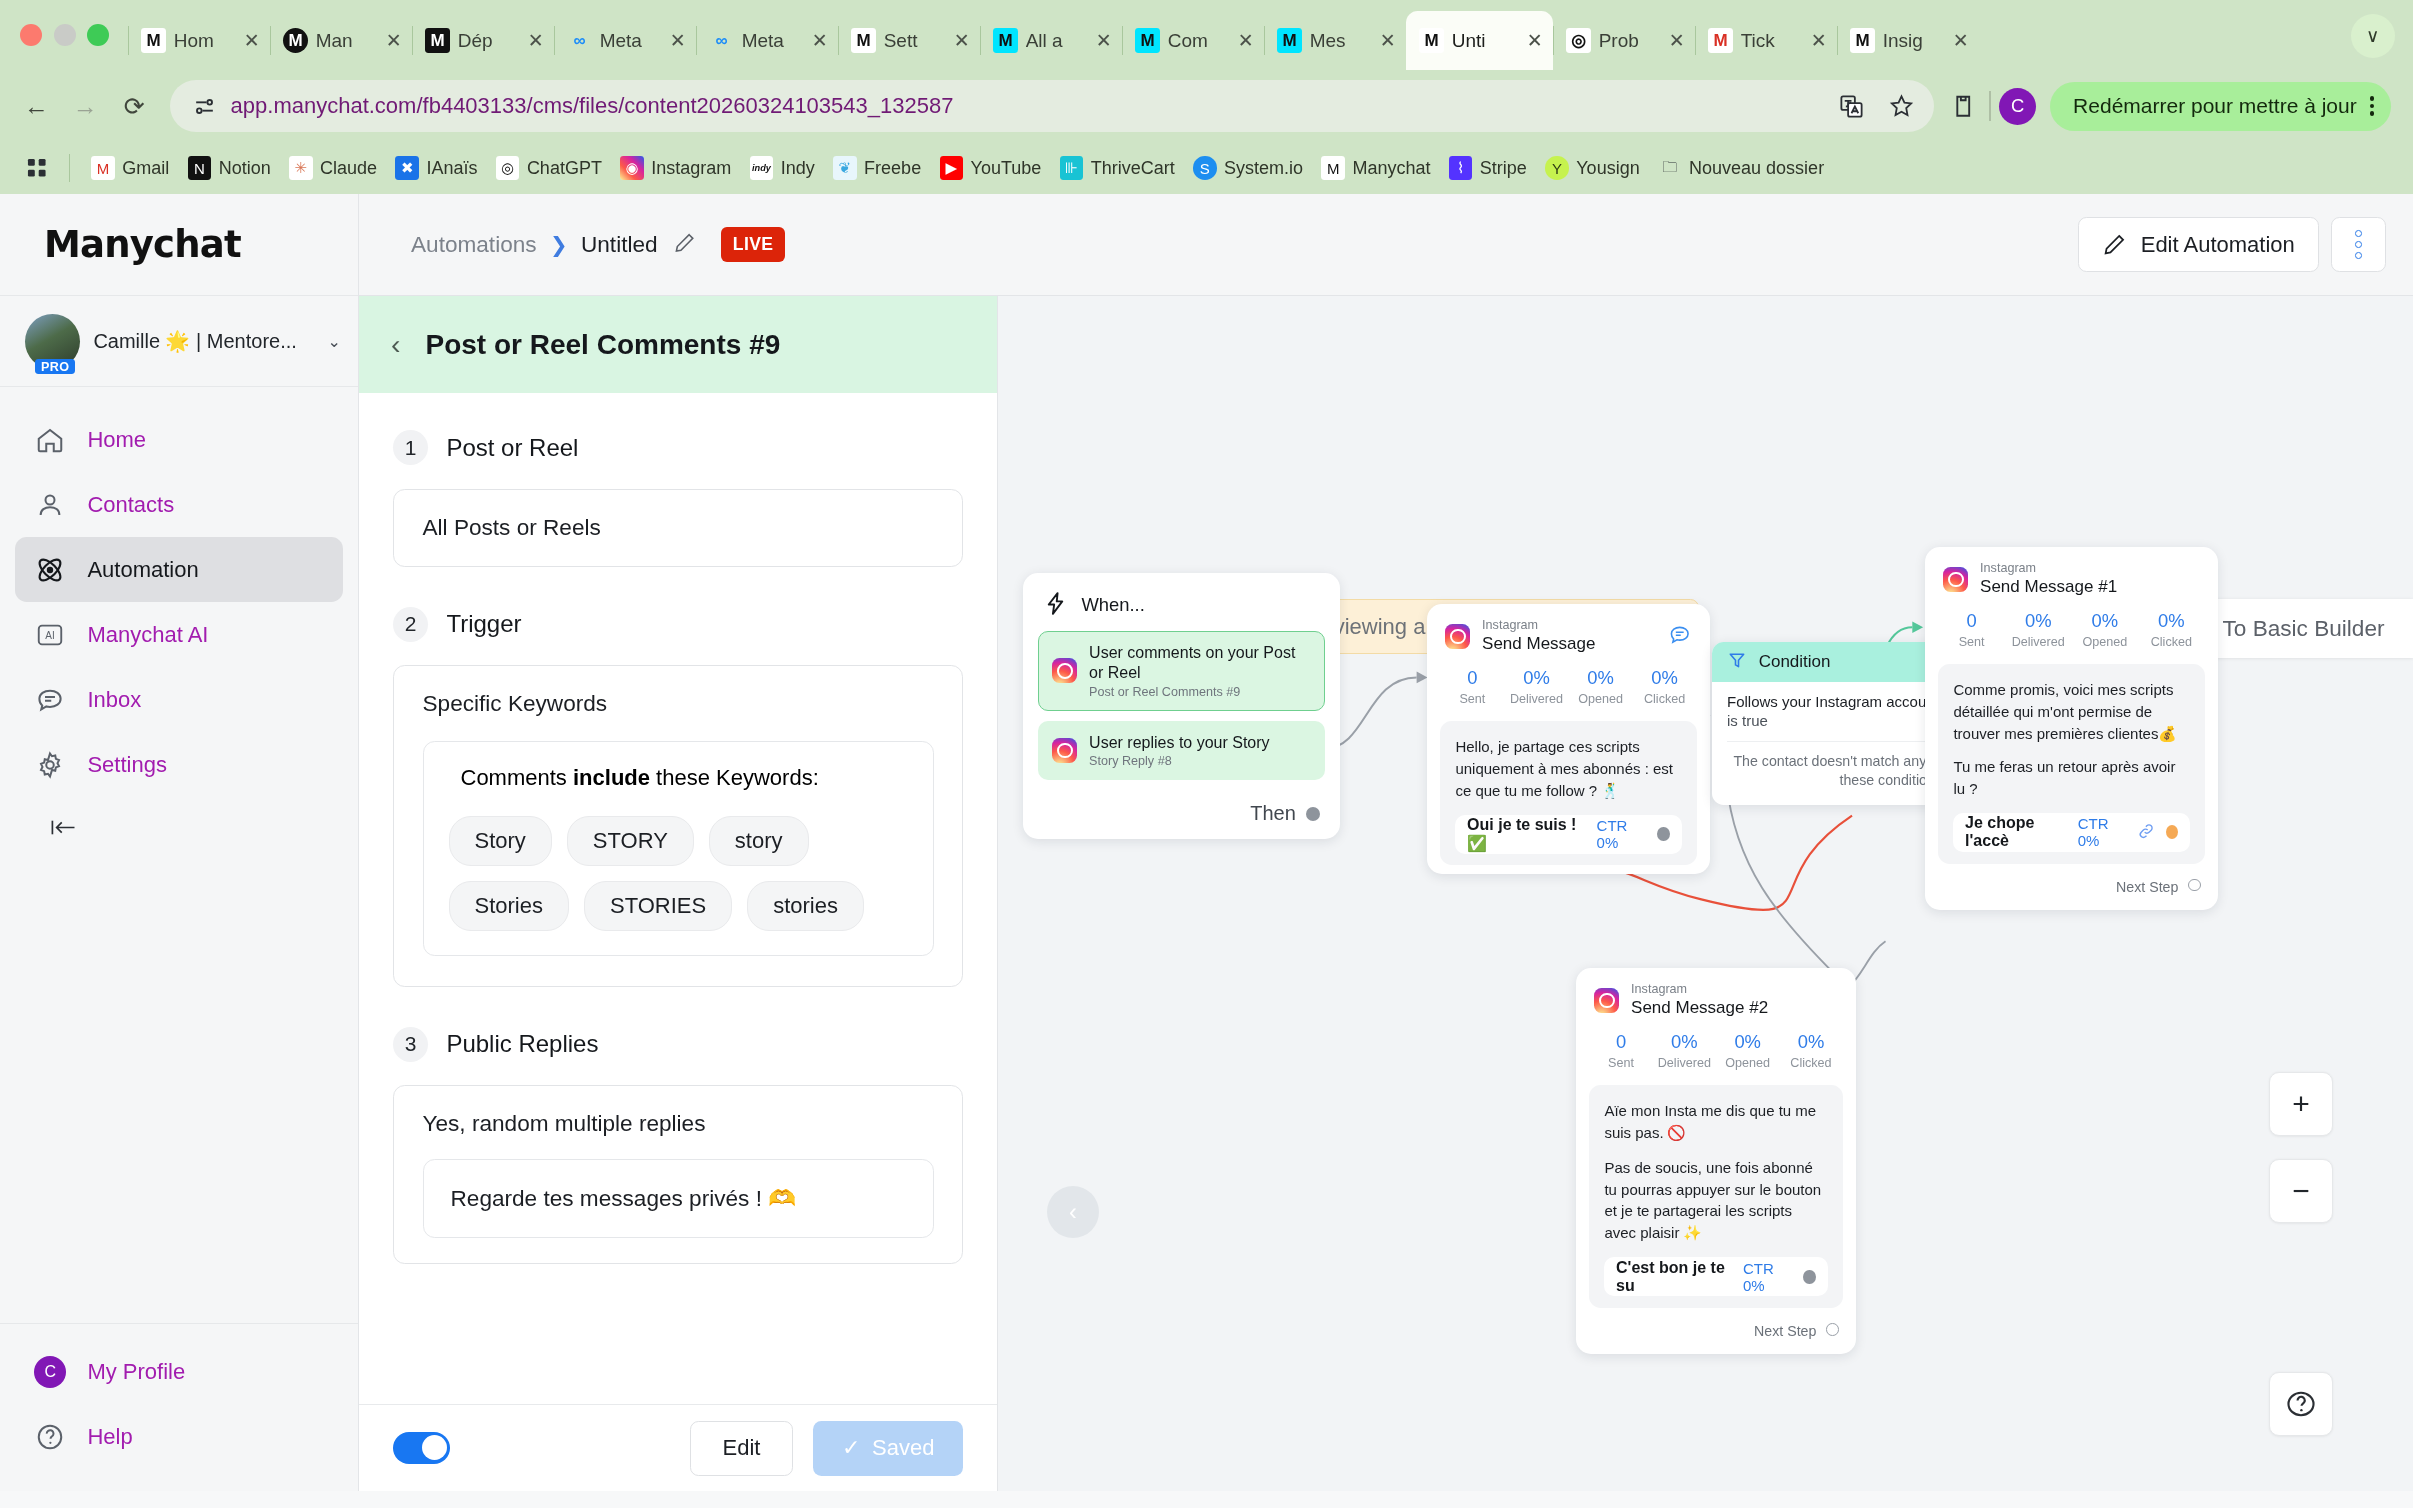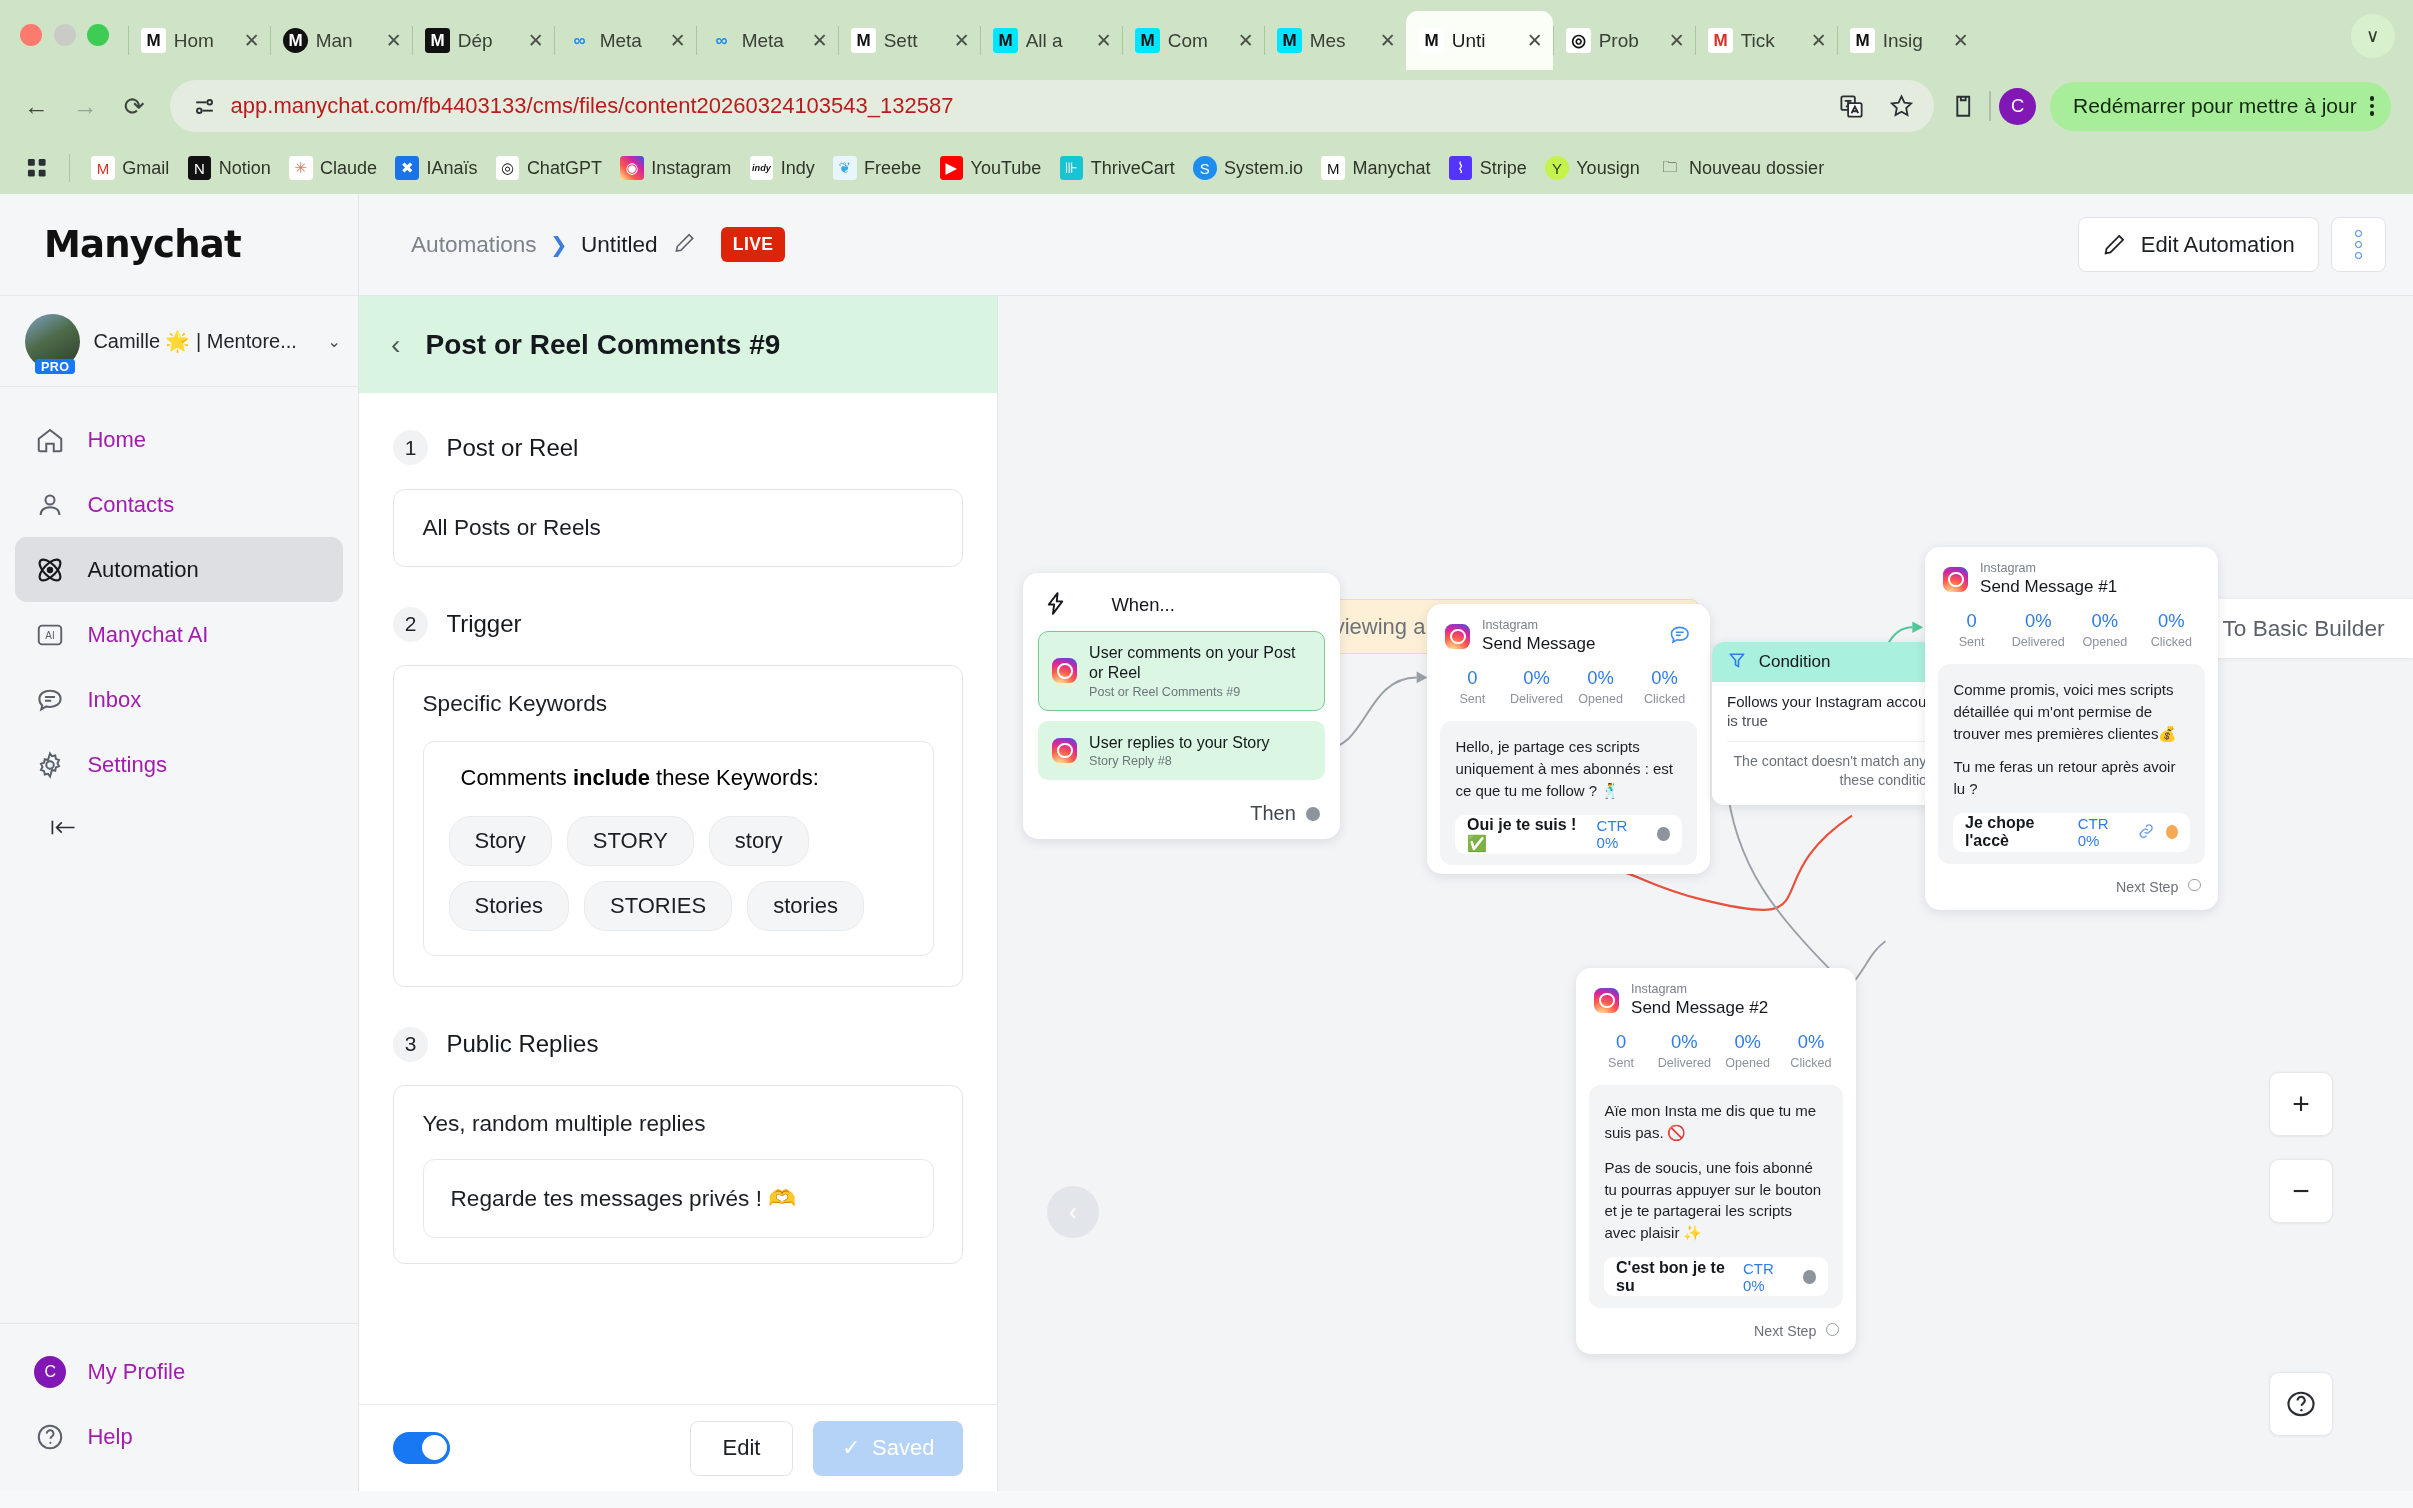--- a/index.html
+++ b/index.html
@@ -40,21 +40,21 @@
                border-radius: 22px; background:#d9f0cd; display:flex; align-items:center; justify-content:center;
                font-size: 18.4px; color:#2f3a2a; }
 
   .toolbar { height: 72px; display: flex; align-items: center; gap: 0; padding: 0 22px 0 11.7px; }
   .navbtn { width: 49px; height: 49px; display:flex; align-items:center; justify-content:center;
             font-size: 25px; color: #40463c; }
   .navbtn.fwd { color: #9aa394; }
   .omnibox { flex: 1; height: 52px; background: #e4ece0; border-radius: 27px;
              display: flex; align-items: center; gap: 11.7px; padding: 0 15px 0 20px; margin: 0 11.7px; }
   .omni-icon { width: 28.5px; height: 28.5px; flex:0 0 28.5px; display:flex; align-items:center; justify-content:center; }
-  .omni-url { flex:1; font-size: 22px; color: #b91c1c; white-space: nowrap; overflow: hidden; }
+  .omni-url { flex:1; font-size: 22px; color: #701a75; white-space: nowrap; overflow: hidden; }
   .omni-right { display:flex; align-items:center; gap: 15px; }
   .tb-icon { width: 35px; height: 35px; display:flex; align-items:center; justify-content:center; }
   .ext-sep { width: 1.7px; height: 30px; background: #aebfa5; margin: 0 8.4px; }
   .avatar-c { width: 37px; height: 37px; border-radius: 50%; background: #8117b5; color:#fff;
               display:flex; align-items:center; justify-content:center; font-size: 18.4px; }
   .update-pill { height: 49px; background: #a8ee9a; border-radius: 25px; display:flex; align-items:center;
                  gap: 8.4px; padding: 0 11.7px 0 23.5px; font-size: 21px; color:#13290d; margin-left: 13.4px; }
   .dots-v { display:flex; flex-direction:column; gap:3.4px; padding: 0 5px; }
   .dots-v i { width: 4.2px; height: 4.2px; border-radius: 50%; background: #13290d; display:block; }
 
@@ -185,21 +185,21 @@
   .port { width: 14.2px; height: 14.2px; border-radius:50%; background:#8e949c; }
   .port.orange { background:#f5a955; }
   .node-next { display:flex; align-items:flex-start; justify-content:flex-end; gap: 10px; padding: 6.7px 17px 15px 17px; }
   .next-label { font-size: 14.2px; color:#6b7179; }
   .port-hollow { width: 12.6px; height: 12.6px; border-radius:50%; border:1.7px solid #9aa0a8; }
 
   
   .when-node { position:absolute; background:#fff; border-radius: 15px; box-shadow: 0 2.5px 11.7px rgba(20,30,45,.10);
                padding: 15px 15px 11.7px 15px; }
   .when-hd { display:flex; align-items:center; gap: 13.4px; padding: 3.4px 5px 11.7px 5px; }
-  .when-title { font-size: 18.4px; color:#15181c;margin-left:30px; }
+  .when-title { font-size: 18.4px; color:#15181c; }
   .trig { border-radius: 10px; padding: 11px 13.4px; display:flex; align-items:center; gap: 11.7px; margin-bottom: 10px; }
   .trig.sel { background:#dbf6e2; border:1.3px solid #6fcf8f; }
   .trig.plain { background:#dbf6e2; border:1.3px solid transparent; }
   .trig-t1 { font-size: 16px; color:#15181c; line-height:1.25; }
   .trig-t2 { font-size: 12.6px; color:#6f757d; margin-top: 1.7px; }
   .when-then { display:flex; align-items:center; justify-content:flex-end; gap: 10px; padding: 11.7px 5px 1.7px 5px; }
   .then-label { font-size: 20px; color:#41474f; }
 
   
   .cond-node { position:absolute; background:#fff; border-radius: 11.7px; box-shadow: 0 2.5px 11.7px rgba(20,30,45,.10); }

